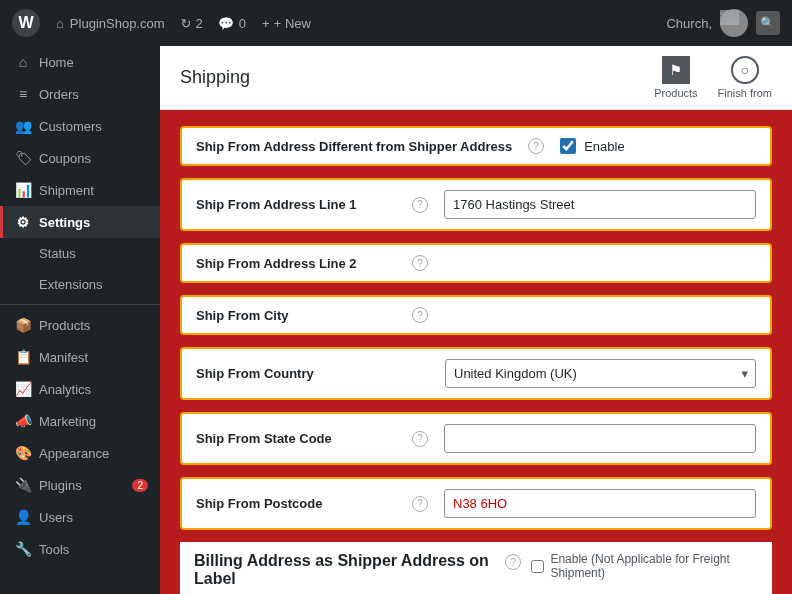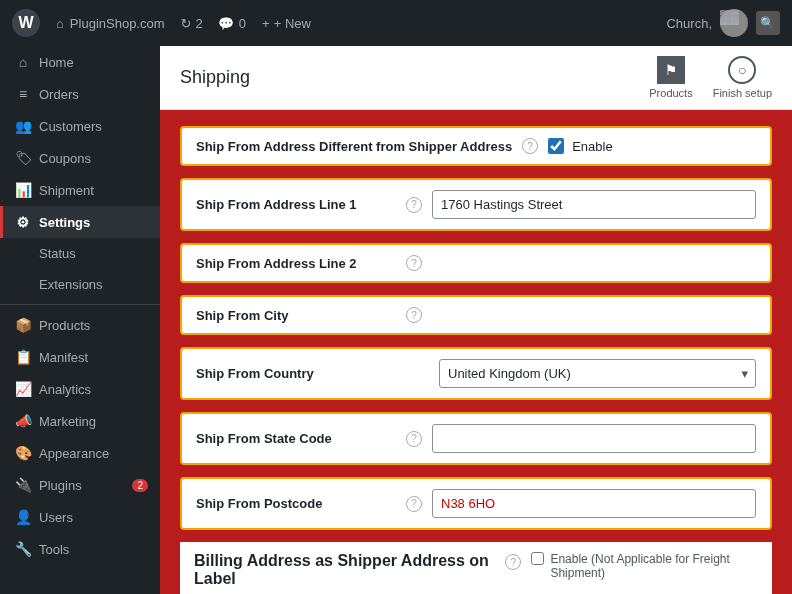--- a/index.html
+++ b/index.html
@@ -131,21 +131,21 @@
 
     
     .form-row {
       display: flex;
       align-items: center;
       background: #fff;
       border: 2px solid #f0a500;
       border-radius: 4px;
       margin-bottom: 12px;
       padding: 10px 14px;
-      gap: 10px;
+      gap: 16px;
     }
     .form-row.enable-row {
       border: 2px solid #f0a500;
       background: #fff;
     }
 
     .field-label {
       font-size: 13px;
       font-weight: 600;
       color: #1d2327;
@@ -218,21 +218,21 @@
       padding: 10px 14px;
       gap: 10px;
       margin-top: 4px;
     }
     .billing-label {
       font-size: 16px;
       font-weight: 700;
       color: #1d2327;
       min-width: 200px;
     }
-    .billing-check { display: flex; align-items: flex-start; gap: 6px; font-size: 12px; color: #50575e; }
+    .billing-check { display: flex; align-items: center; gap: 6px; font-size: 12px; color: #50575e; }
     .billing-check input { accent-color: #2271b1; }
 
     
     .postcode-val { color: #c00; }
   </style>
 </head>
 <body>
 
 <div class="admin-bar">
   <div class="wp-logo">W</div>
@@ -334,21 +334,21 @@
 
     <div class="page-header">
       <h1 class="page-title">Shipping</h1>
       <div class="header-actions">
         <div class="header-btn">
           <div class="flag-icon">⚑</div>
           <span>Products</span>
         </div>
         <div class="header-btn">
           <div class="btn-icon">○</div>
-          <span>Finish setup</span>
+          <span>Finish from</span>
         </div>
       </div>
     </div>
 
     <div class="form-content">
 
       <div class="form-row enable-row">
         <div class="field-label">Ship From Address Different from Shipper Address</div>
         <div class="help-icon">?</div>
         <div class="enable-section">

